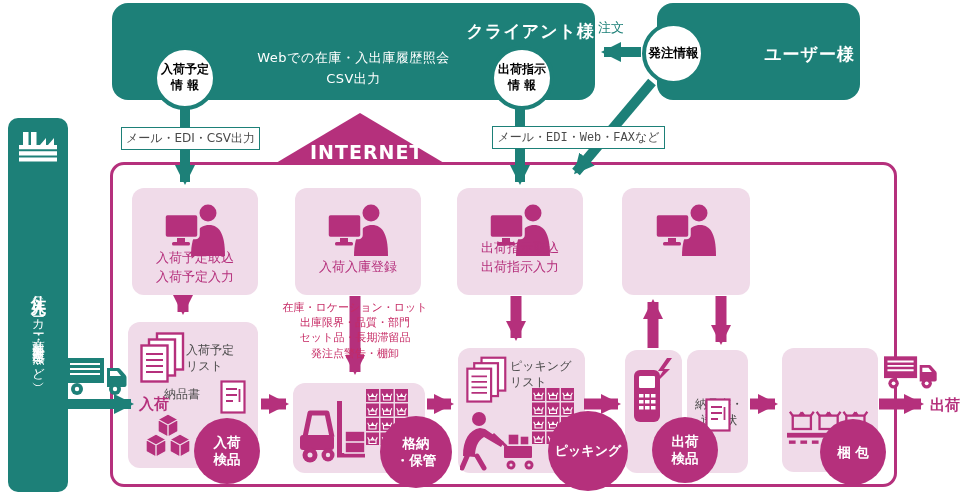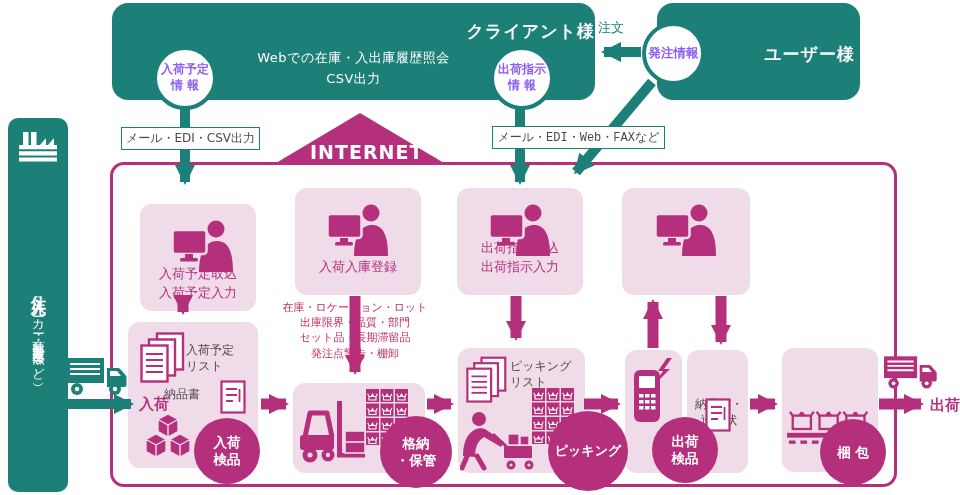--- a/index.html
+++ b/index.html
@@ -7,21 +7,21 @@
   }
   html,body{margin:0;padding:0;background:#fff;}
   body{font-family:"DejaVu Sans",sans-serif;}
   .canvas{position:relative;width:960px;height:495px;background:#fff;overflow:hidden;}
   .abs{position:absolute;}
   .tealbox{background:var(--teal);border-radius:16px;color:#fff;z-index:2;}
   .mainbox{background:#fff;border:3px solid var(--magenta);border-radius:14px;box-sizing:border-box;z-index:1;}
   .pbox{background:var(--pink);border-radius:12px;z-index:2;}
   .bubble{background:#fff;border:4px solid var(--teal);border-radius:50%;box-sizing:border-box;
           display:flex;align-items:center;justify-content:center;text-align:center;
-          font-size:12px;font-weight:600;color:#8b5cf6;line-height:1.3;white-space:pre-line;z-index:7;}
+          font-size:12px;font-weight:600;color:#000000;line-height:1.3;white-space:pre-line;z-index:7;}
   .circle{border-radius:50%;background:var(--magenta);color:#fff;display:flex;align-items:center;
           justify-content:center;text-align:center;font-weight:bold;font-size:13.5px;
           white-space:pre-line;line-height:1.25;z-index:6;}
   .chan{background:#fff;border:1px solid var(--teal);color:var(--gray);font-size:12px;
         display:flex;align-items:center;justify-content:center;z-index:7;white-space:nowrap;}
   .plabel{color:var(--magenta);font-size:13px;text-align:center;white-space:pre-line;line-height:1.45;}
   .gtxt{color:var(--gray);font-size:12px;line-height:1.35;white-space:pre-line;}
   .mtxt{color:var(--magenta);font-weight:bold;font-size:15px;z-index:6;}
   .title{font-weight:bold;font-size:17px;letter-spacing:1px;text-align:right;}
   .sub{font-size:13px;text-align:center;letter-spacing:0.5px;}
@@ -98,21 +98,21 @@
         <path d="M21,13 l6,-7 v7 z M29,13 l6,-7 v7 z"></path>
         <path d="M0,13 h38 v4.2 h-38 z M0,19.2 h38 v4.2 h-38 z M0,25.4 h38 v4.2 h-38 z"></path>
       </g>
     </svg>
     <div class="abs vtext" style="left:0;top:52px;width:60px;height:318px;justify-content:center;align-items:center;">
       <span class="vname">仕入先</span>
         <span class="vdetail">（メーカー・商社・海外生産拠点など）</span>
     </div>
   </div>
 
-  <div class="abs pbox" style="left:140px;top:188px;width:116px;height:107px;margin-top:16px;">
+  <div class="abs pbox" style="left:132px;top:188px;width:126px;height:107px;">
     <svg class="abs" style="left:32px;top:16px;" width="62" height="52" viewBox="0 0 62 52">
       <g fill="#b5307c">
         <circle cx="44" cy="9" r="8.5"></circle>
         <path d="M27,52 C27,30 35,21 45,21 C56,21 61,31 61,52 Z"></path>
         <rect x="0.5" y="10" width="34" height="24" rx="3" stroke="#f0dbe9" stroke-width="2.5"></rect>
         <path d="M13,34 h8 v4 h-8 z"></path>
           <rect x="8" y="38" width="18" height="3.5" rx="1.5"></rect>
       </g>
     </svg>
     <div class="abs plabel" style="left:0;bottom:8px;width:100%;">入荷予定取込

